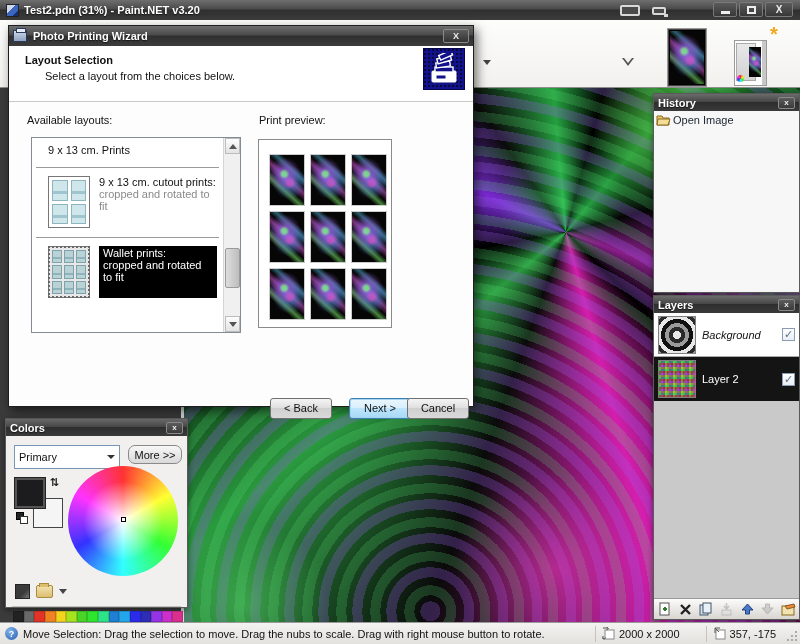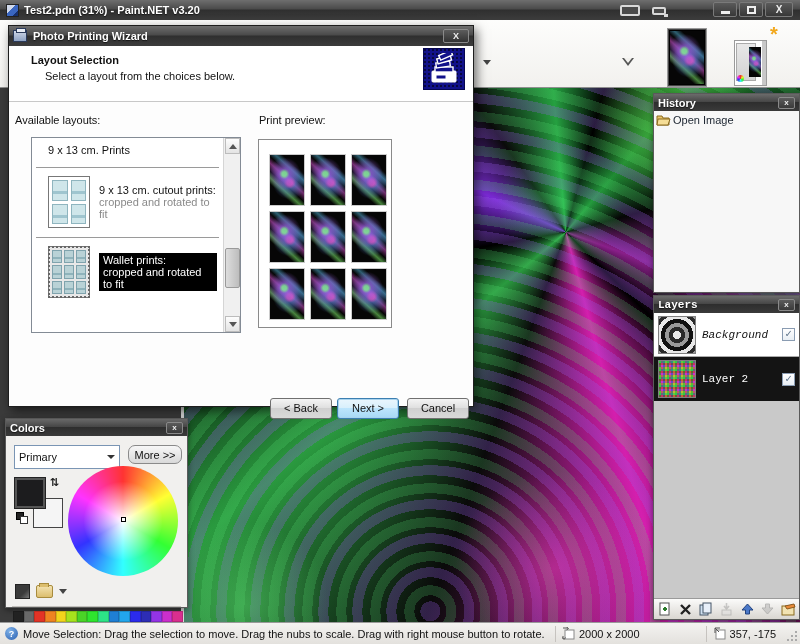--- a/index.html
+++ b/index.html
@@ -128,39 +128,39 @@
   .dialog-title { height:20px; background:linear-gradient(#6e6e6e,#4a4a4a 45%,#2f2f2f 50%,#3c3c3c);
     display:flex; align-items:center; padding:0 4px; }
   .dialog-title .dt-icon { width:14px; height:12px; margin-right:6px;
     background:linear-gradient(#cdd6e6,#8fa3c4); border:1px solid #2a3a5a; position:relative; }
   .dialog-title .dt-icon::after{ content:""; position:absolute; left:2px; top:-3px; width:8px; height:3px; background:#e8ecf4; border:1px solid #2a3a5a; }
   .dialog-title .dt-text { color:#fff; font-weight:bold; flex:1; text-shadow:0 1px 1px rgba(0,0,0,.6); }
   .dlg-close { width:26px; height:14px; border:1px solid #8a8a8a; border-radius:2px;
     background:linear-gradient(#5c5c5c,#333); color:#eee; font-weight:bold; font-size:9px;
     display:flex; align-items:center; justify-content:center; }
   .dlg-header { position:absolute; left:0; top:20px; width:100%; height:56px; background:#fff; border-bottom:1px solid #c8c8c8; }
-  .dlg-heading { position:absolute; left:22px; top:8px; font-weight:bold; }
+  .dlg-heading { position:absolute; left:16px; top:8px; font-weight:bold; }
   .dlg-subheading { position:absolute; left:36px; top:24px; }
   .printer-icon { position:absolute; right:8px; top:2px; width:42px; height:42px; background:#12128a;
     background-image:radial-gradient(circle at 1px 1px, rgba(0,0,0,.55) 1px, transparent 1.2px);
     background-size:4px 4px; border:1px solid #060650; }
   .printer-icon svg { position:absolute; left:4px; top:4px; }
 
   .lbl { position:absolute; }
   .listbox { position:absolute; left:22px; top:111px; width:210px; height:196px; background:#fff; border:1px solid #838b95; }
   .lb-scroll { position:absolute; right:0; top:0; width:17px; height:100%; background:#f0f0f0; border-left:1px solid #d5d5d5; }
   .lb-arrow { position:absolute; left:1px; width:15px; height:16px; background:linear-gradient(#fdfdfd,#e3e3e3); border:1px solid #bcbcbc; display:flex; align-items:center; justify-content:center; }
   .lb-arrow.up{ top:0; } .lb-arrow.down{ bottom:0; }
   .tri-up{ width:0;height:0;border-left:4px solid transparent;border-right:4px solid transparent;border-bottom:5px solid #555;}
   .tri-dn{ width:0;height:0;border-left:4px solid transparent;border-right:4px solid transparent;border-top:5px solid #555;}
   .lb-thumbtrack { position:absolute; left:1px; top:16px; bottom:16px; width:15px; }
   .lb-thumb { position:absolute; left:0; top:58%; width:15px; height:40px; background:linear-gradient(90deg,#ddd,#bdbdbd); border:1px solid #9a9a9a; border-radius:2px; }
   .group-hdr { font-weight:normal; padding:6px 0 10px 16px; }
   .group-rule { border-top:1px solid #9a9a9a; margin:1px 4px 0 4px; }
-  .layout-item { display:flex; align-items:center; gap:9px; padding:8px 6px 8px 16px; }
+  .layout-item { display:flex; gap:9px; padding:8px 6px 8px 16px; }
   .layout-thumb { flex:none; border:1px solid #777; background:#fff; display:grid; }
   .thumb-cutout { width:42px; height:52px; grid-template-columns:1fr 1fr; grid-template-rows:1fr 1fr; gap:3px; padding:3px; }
   .thumb-cutout i { background:linear-gradient(#cfe6ea 55%,#9fc5cf 55% 70%,#cfe6ea 70%); border:1px solid #8fb5bf; }
   .thumb-wallet { width:42px; height:52px; grid-template-columns:1fr 1fr 1fr; grid-template-rows:1fr 1fr 1fr; gap:2px; padding:3px; outline:2px dotted #666; outline-offset:-2px; background:#e8e8e8; }
   .thumb-wallet i { background:linear-gradient(#b9d2d6 55%,#8fb3bb 55% 72%,#b9d2d6 72%); border:1px solid #7fa3ad; }
   .layout-text .t1 { color:#111; }
   .layout-text .t2 { color:#8a8a8a; }
   .layout-text.selected { background:#000; color:#fff; padding:1px 4px; }
   .layout-text.selected .t1, .layout-text.selected .t2 { color:#fff; }
 
@@ -173,21 +173,21 @@
   .spinner { width:15px; height:18px; margin-left:1px; border:1px solid #9ab0c6; display:flex; flex-direction:column; }
   .spin-btn { flex:1; background:linear-gradient(#f5f9fc,#d7e5f0); display:flex; align-items:center; justify-content:center; }
   .spin-btn + .spin-btn { border-top:1px solid #9ab0c6; }
   .spin-tri-up{ width:0;height:0;border-left:3px solid transparent;border-right:3px solid transparent;border-bottom:4px solid #3b6fae;}
   .spin-tri-dn{ width:0;height:0;border-left:3px solid transparent;border-right:3px solid transparent;border-top:4px solid #3b6fae;}
 
   .dlg-buttons { position:absolute; left:0; bottom:8px; width:100%; }
   .btn { position:absolute; width:62px; height:21px; border:1px solid #707070; border-radius:3px;
     background:linear-gradient(#f4f4f4,#e0e0e0 45%,#cfcfcf 45%,#d9d9d9); text-align:center; line-height:19px; }
   .btn.default { border:1px solid #3c7fb1; box-shadow:0 0 0 1px #a9d4ef inset;
-    background:linear-gradient(#eaf6fd,#d9f0fc 45%,#bee6fd 45%,#a7d9f5); }
+    background:linear-gradient(#eaf6fd,#d9f0fc 45%,#bee6fd 45%,#a7d9f5);margin-left:12px; }
 
   
   .statusbar { position:absolute; left:0; top:622px; width:800px; height:22px;
     background:linear-gradient(#f4f3f1,#e3e1dd); border-top:1px solid #9a9a9a; display:flex; align-items:center; }
   .help-badge { width:13px; height:13px; border-radius:50%; margin:0 5px 0 5px; flex:none;
     background:radial-gradient(circle at 35% 30%, #7fb2e8, #2a5fb0); color:#fff; font-size:9px; font-weight:bold;
     display:flex; align-items:center; justify-content:center; }
   .status-sep { width:1px; height:16px; background:#c6c3bf; margin:0 6px; }
   .status-icon { width:13px; height:13px; margin-right:4px; flex:none; }
   .grip { position:absolute; right:2px; bottom:2px; width:12px; height:12px;
@@ -247,21 +247,21 @@
       <div class="history-item">
         <svg width="15" height="13" viewBox="0 0 15 13">
           <path d="M1 3 L6 3 L7 5 L13 5 L13 12 L1 12 Z" fill="#e9c56a" stroke="#8a6b1f"></path>
           <path d="M2 6 L14 6 L12 12 L1 12 Z" fill="#f5dd96" stroke="#8a6b1f"></path>
         </svg>
         <span>Open Image</span>
       </div>
     </div>
   </div>
 
-  <div class="panel" style="left:653px;top:295px;width:147px;height:325px;font-family:Liberation Mono, monospace;">
+  <div class="panel" style="left:653px;top:295px;width:147px;height:325px;">
     <div class="panel-title">
       <div class="pt-text">Layers</div>
       <div class="pt-close">x</div>
     </div>
     <div class="layers-body">
       <div class="layer-row normal">
         <div class="layer-thumb thumb-gray"></div>
         <div class="layer-name" style="font-style:italic;">Background</div>
         <div class="checkbox">✓</div>
       </div>
@@ -396,21 +396,21 @@
           <g stroke="#fff" stroke-width="1.4" fill="#12128a">
             <rect x="8" y="9" width="14" height="5" transform="rotate(-8 15 11)"></rect>
             <rect x="9" y="4" width="14" height="5" transform="rotate(-16 16 6)"></rect>
             <rect x="11" y="0" width="13" height="5" transform="rotate(-24 17 2)"></rect>
           </g>
           <rect x="8" y="22" width="10" height="4" fill="#12128a" stroke="#fff"></rect>
         </svg>
       </div>
     </div>
 
-    <div class="lbl" style="left:6px;top:88px;">Available layouts:</div>
+    <div class="lbl" style="left:18px;top:88px;">Available layouts:</div>
     <div class="lbl" style="left:250px;top:88px;">Print preview:</div>
 
     <div class="listbox">
       <div style="margin-right:17px;">
         <div class="group-hdr">9 x 13 cm. Prints</div>
         <div class="group-rule"></div>
         <div class="layout-item">
           <div class="layout-thumb thumb-cutout">
               <i></i>
               <i></i>
@@ -477,21 +477,21 @@
   <div class="statusbar">
     <div class="help-badge">?</div>
     <span>Move Selection: Drag the selection to move. Drag the nubs to scale. Drag with right mouse button to rotate.</span>
     <div style="flex:1;"></div>
     <div class="status-sep"></div>
     <svg class="status-icon" viewBox="0 0 13 13">
       <rect x="3" y="3" width="9" height="9" fill="#fff" stroke="#888"></rect>
       <path d="M1 9 v3 M0.5 10.5 l1.5 2 1.5 -2" stroke="#555" fill="none"></path>
       <path d="M1 1 h5 M4.5 0 l2 1.5 -2 1.5" stroke="#555" fill="none"></path>
     </svg>
-    <span style="margin-right:60px;">2000 x 2000</span>
+    <span style="margin-right:20px;">2000 x 2000</span>
     <div class="status-sep"></div>
     <svg class="status-icon" viewBox="0 0 13 13">
       <rect x="3" y="3" width="9" height="9" fill="#fff" stroke="#888"></rect>
       <path d="M2 6 v-5 M2 1 h5 M2 1 l4 4" stroke="#555" fill="none"></path>
     </svg>
     <span style="margin-right:24px;">357, -175</span>
     <div class="grip"></div>
   </div>
 
 </div>

